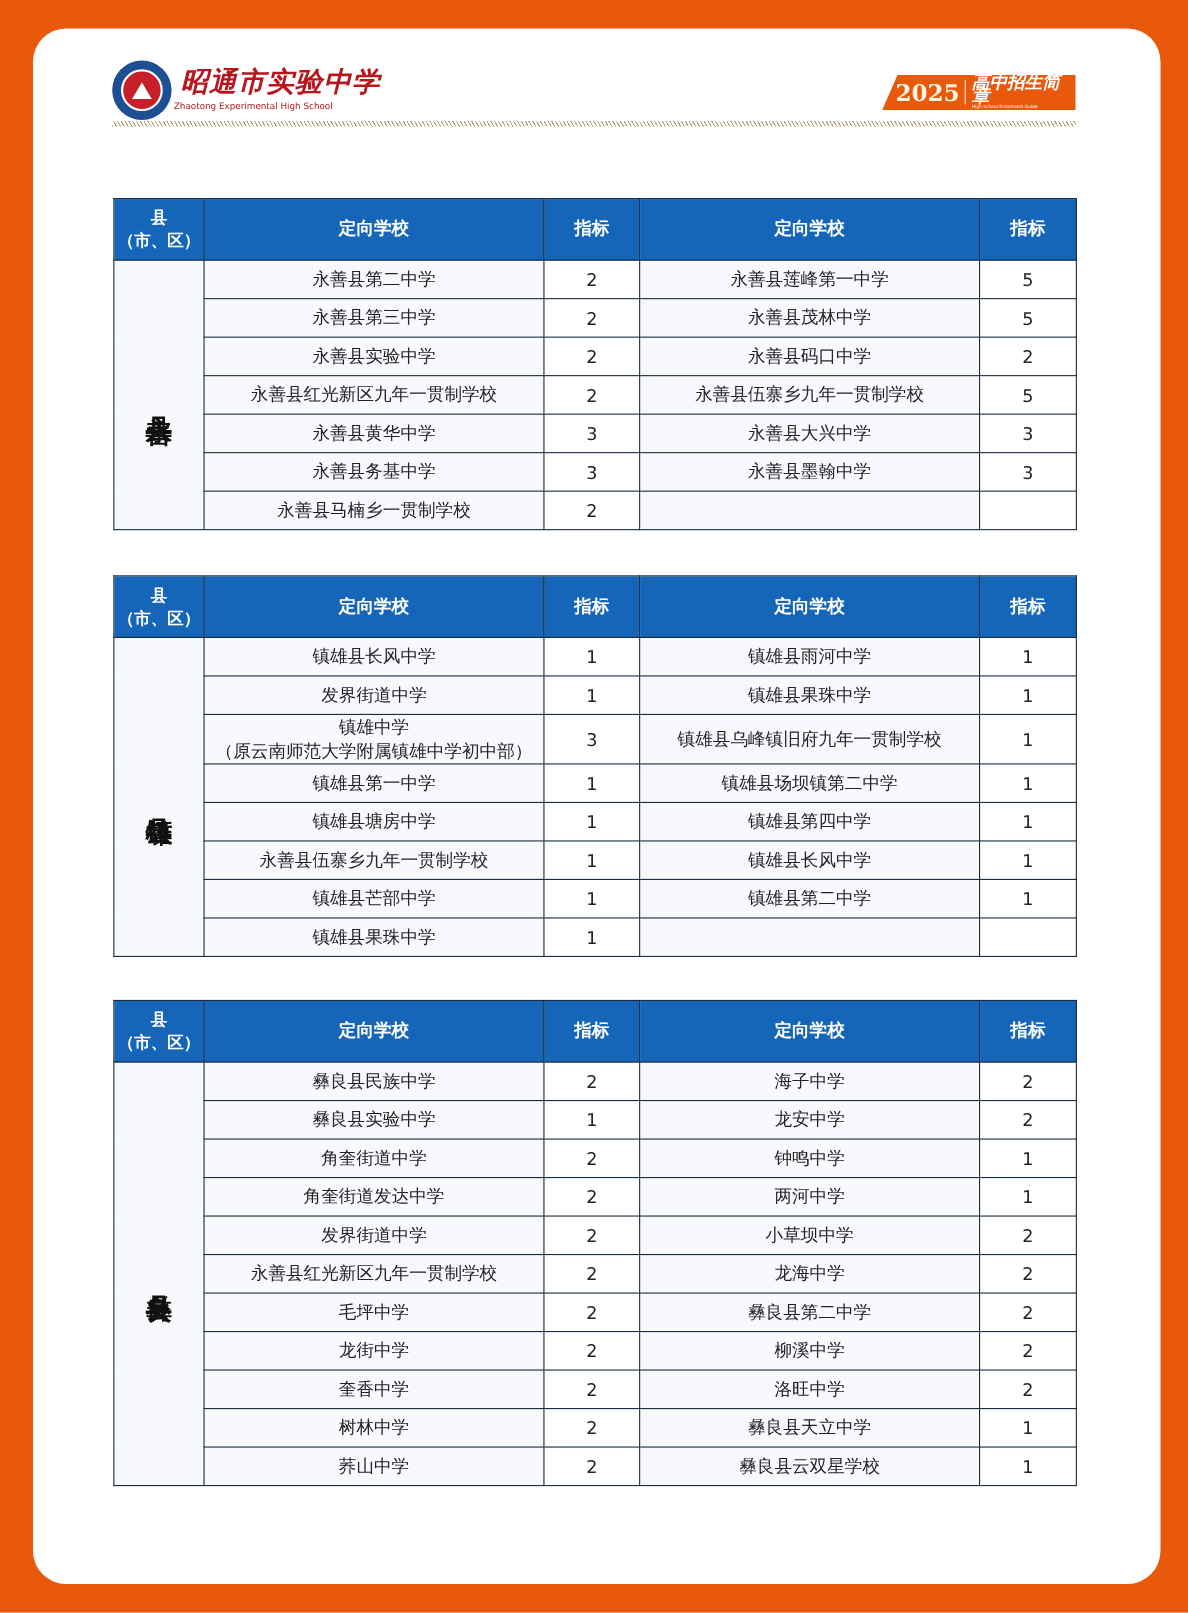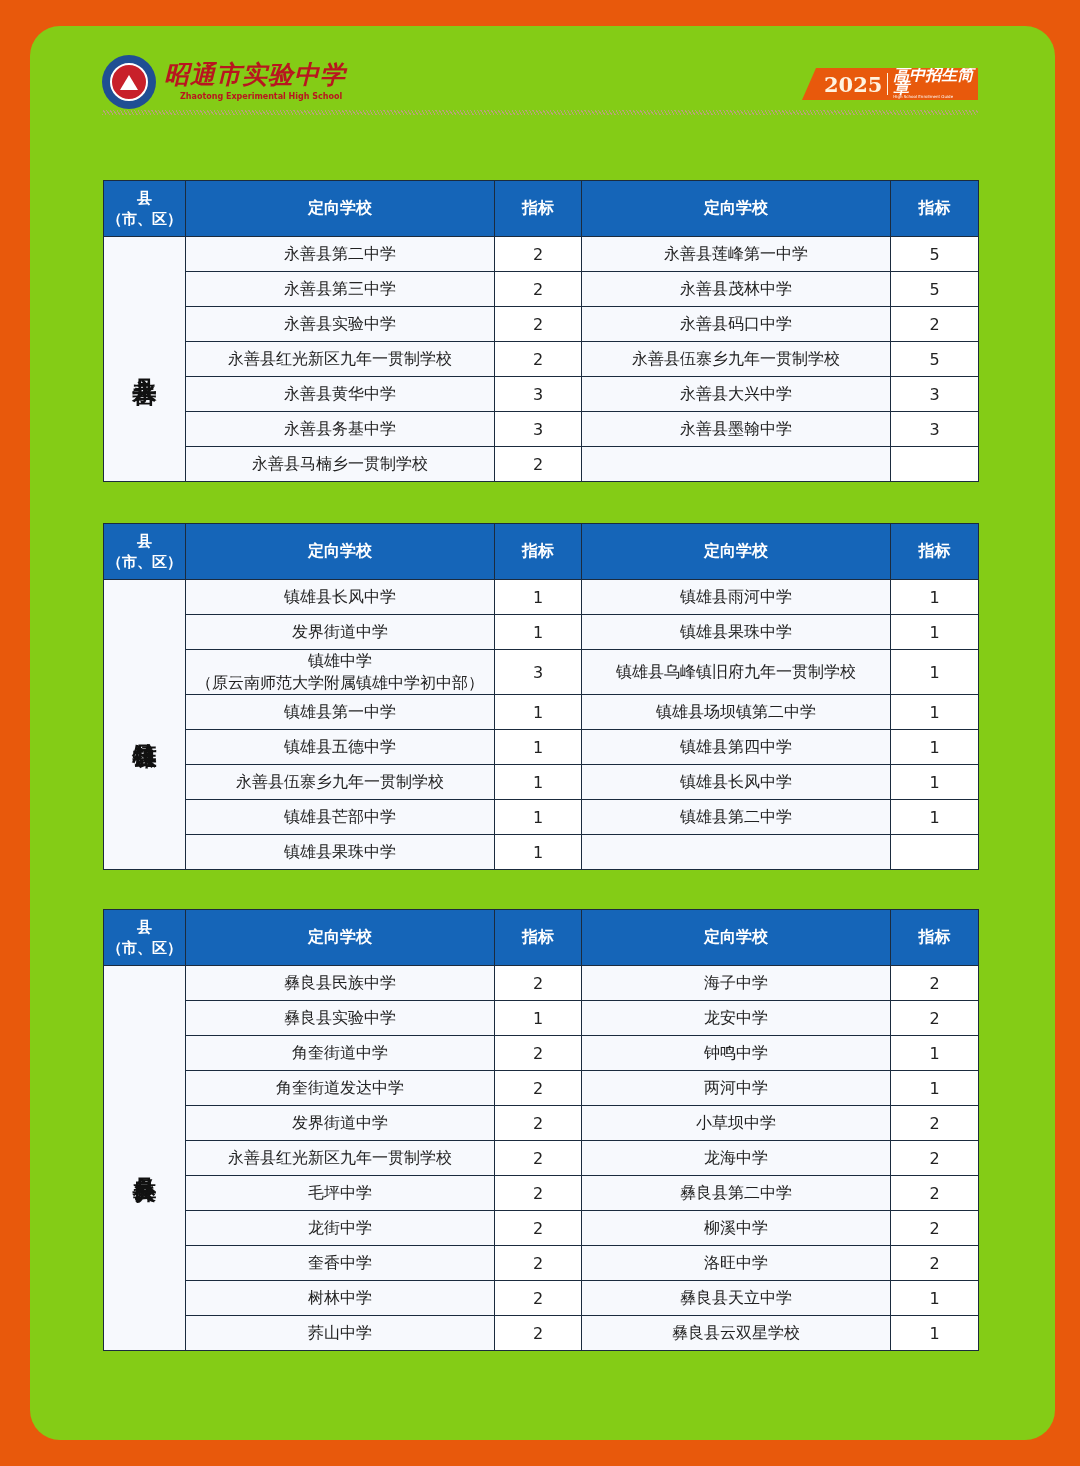--- a/index.html
+++ b/index.html
@@ -2,49 +2,49 @@
 <html><head>
 <meta charset="utf-8">
 <style>
   html, body { margin:0; padding:0; }
   body {
     width:1080px; height:1466px; background:#e8590c; position:relative; overflow:hidden;
     font-family: "DejaVu Sans", "Liberation Sans", sans-serif;
   }
   .page {
     position:absolute; left:30px; top:26px; width:1025px; height:1414px;
-    background:#84cc16; border-radius:30px;
+    background:#ffffff; border-radius:30px;
   }
   .header { position:absolute; left:72px; top:28px; width:876px; height:64px; }
   .logo-emblem {
     position:absolute; left:0; top:1px; width:54px; height:54px; border-radius:50%;
     background:#1f4f93; display:flex; align-items:center; justify-content:center;
   }
   .logo-emblem .inner {
     width:34px; height:34px; border-radius:50%; background:#c8202a;
     display:flex; align-items:center; justify-content:center; border:2px solid #fff;
   }
   .logo-emblem .tri {
     width:0; height:0; border-left:9px solid transparent; border-right:9px solid transparent;
     border-bottom:15px solid #ffffff;
   }
   .logo-cn {
     position:absolute; left:62px; top:4px; font-family:"DejaVu Serif", serif;
     font-size:25px; color:#b8161f; font-weight:bold; letter-spacing:1px; font-style:italic;
   }
   .logo-en {
-    position:absolute; left:78px; top:38px; font-size:8px; color:#b8161f; font-weight:bold;
+    position:absolute; left:56px; top:38px; font-size:8px; color:#b8161f; font-weight:normal;
   }
   .banner {
     position:absolute; left:700px; top:14px; width:176px; height:32px; background:#e8590c;
     clip-path: polygon(14px 0, 100% 0, 100% 100%, 0 100%);
     display:flex; align-items:center;
   }
   .banner-year {
-    margin-left:22px; font-family:"DejaVu Serif", serif; font-weight:bold; font-size:21px; color:#fff3e0;
+    margin-left:12px; font-family:"DejaVu Serif", serif; font-weight:bold; font-size:21px; color:#fff3e0;
   }
   .banner-sep { width:1px; height:22px; background:#fff3e0; margin:0 5px; }
   .banner-text { display:flex; flex-direction:column; color:#fff; }
   .banner-cn { font-size:16px; font-weight:bold; line-height:13px;font-style:italic; }
   .banner-en { font-size:4px; line-height:6px; }
   .hatch {
     position:absolute; left:72px; top:84px; width:876px; height:5px;
     background: repeating-linear-gradient(60deg, #b9a27a 0 1px, transparent 1px 3px);
   }
   table.dist {
@@ -191,21 +191,21 @@
             <td>镇雄县乌峰镇旧府九年一贯制学校</td>
             <td class="num">1</td>
           </tr>
           <tr>
             <td>镇雄县第一中学</td>
             <td class="num">1</td>
             <td>镇雄县场坝镇第二中学</td>
             <td class="num">1</td>
           </tr>
           <tr>
-            <td>镇雄县五德中学</td>
+            <td>镇雄县塘房中学</td>
             <td class="num">1</td>
             <td>镇雄县第四中学</td>
             <td class="num">1</td>
           </tr>
           <tr>
             <td>永善县伍寨乡九年一贯制学校</td>
             <td class="num">1</td>
             <td>镇雄县长风中学</td>
             <td class="num">1</td>
           </tr>

